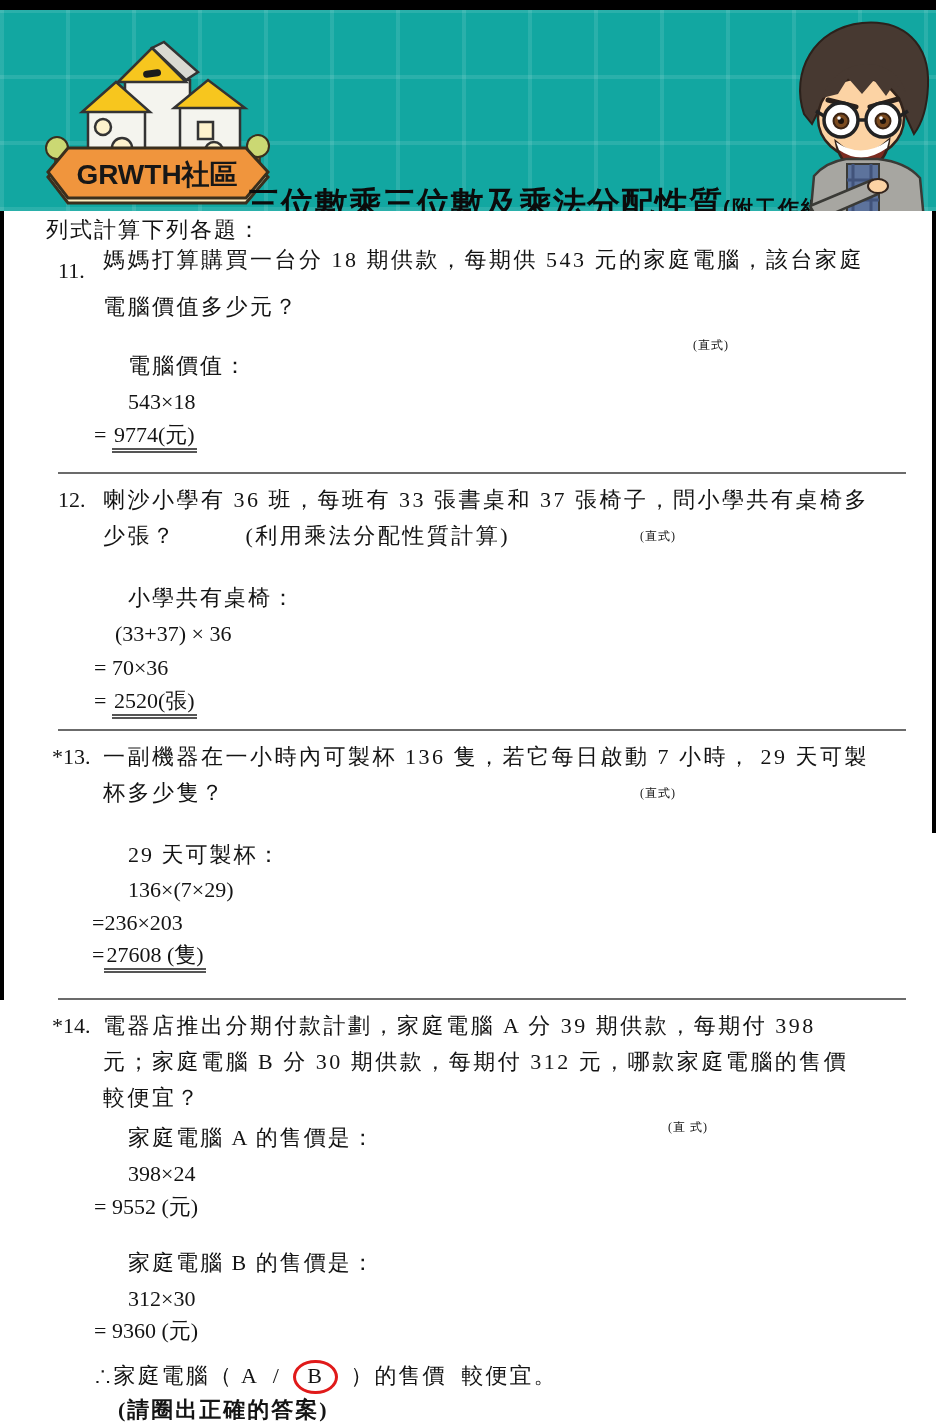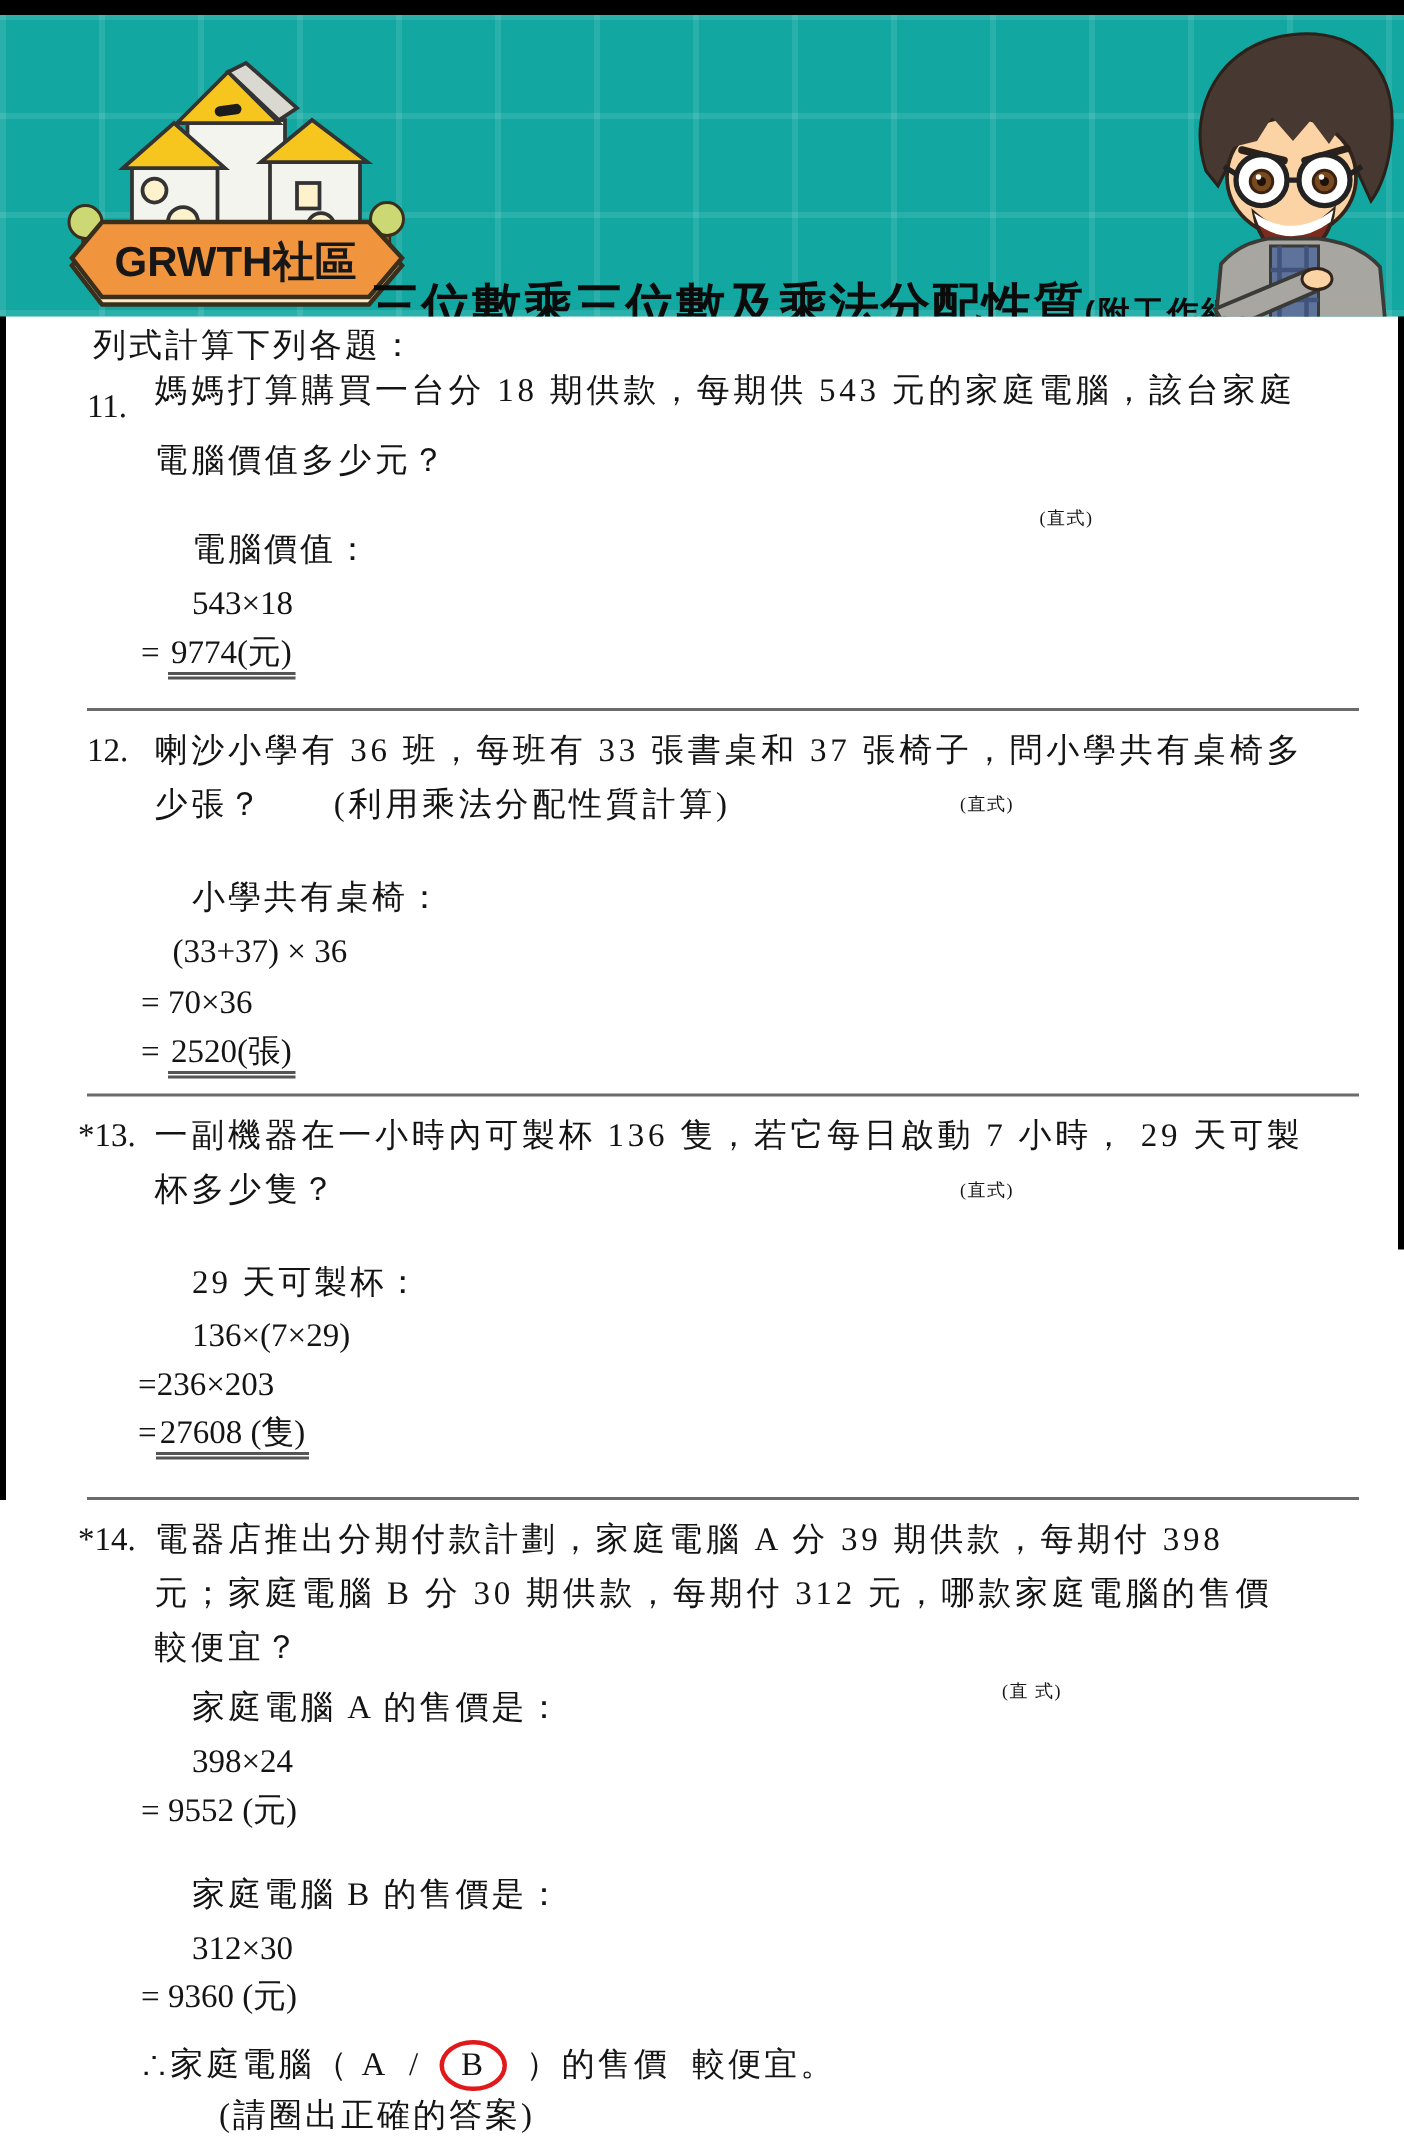--- a/index.html
+++ b/index.html
@@ -43,26 +43,26 @@
   .topic .suffix{font-size:21px;letter-spacing:2px;}
   .character-svg{position:absolute;right:-2px;top:4px;}
   
   .line{position:absolute;font-size:22px;line-height:1.3;white-space:pre;}
   .stmt{letter-spacing:2.5px;}
   .cjk{letter-spacing:2px;}
   .fmt{font-size:12px;letter-spacing:1px;}
   .u{border-bottom:5px double #555;padding:0 2px 1px 2px;}
   .school{text-underline-offset:4px;}
   .divider{position:absolute;left:58px;width:848px;height:0;border-top:2px solid #6b6b6b;}
-  .hint{margin-left:46px;}
+  .hint{margin-left:69px;}
   .circle-b{
     display:inline-block;border:3px solid #e01a1a;border-radius:50%;
     padding:0 11px 3px 11px;margin:0 5px;line-height:1.15;
   }
-  .bold{font-weight:normal;letter-spacing:2px;margin-left:28px;}
+  .bold{font-weight:bold;letter-spacing:2px;}
 </style>
 </head>
 <body>
 
 <div class="bar-top"></div>
 <div class="bar-left"></div>
 <div class="bar-right"></div>
 
 <div class="header">
 
@@ -140,21 +140,21 @@
       <rect x="61" y="150" width="32" height="56" fill="#5d739c" stroke="#3a3a36" stroke-width="2"></rect>
       <path d="M67,150 V206 M85,150 V206 M61,166 H93 M61,186 H93" stroke="#41537a" stroke-width="3"></path>
       <path d="M24,192 L86,166 L92,180 L32,206 Z" fill="#a7a6a1" stroke="#3a3a36" stroke-width="2.5"></path>
       <ellipse cx="92" cy="172" rx="10" ry="7" fill="#fcd3a4" stroke="#33241c" stroke-width="2"></ellipse>
     </g>
   </svg>
 </div>
 
 <main>
 
-  <div class="line cjk" style="left:62px;top:216px">列式計算下列各題：</div>
+  <div class="line cjk" style="left:46px;top:216px">列式計算下列各題：</div>
 
   <div class="line" style="left:58px;top:257px">11.</div>
   <div class="line stmt" style="left:103px;top:246px">媽媽打算購買一台分 18 期供款，每期供 543 元的家庭電腦，該台家庭</div>
   <div class="line stmt" style="left:103px;top:293px">電腦價值多少元？</div>
   <div class="line fmt" style="left:693px;top:338px">(直式)</div>
   <div class="line cjk" style="left:128px;top:352px">電腦價值：</div>
   <div class="line" style="left:128px;top:388px">543×18</div>
   <div class="line" style="left:94px;top:421px"><span>= </span><span class="u">9774(元)</span></div>
 
   <div class="divider" style="top:472px"></div>

